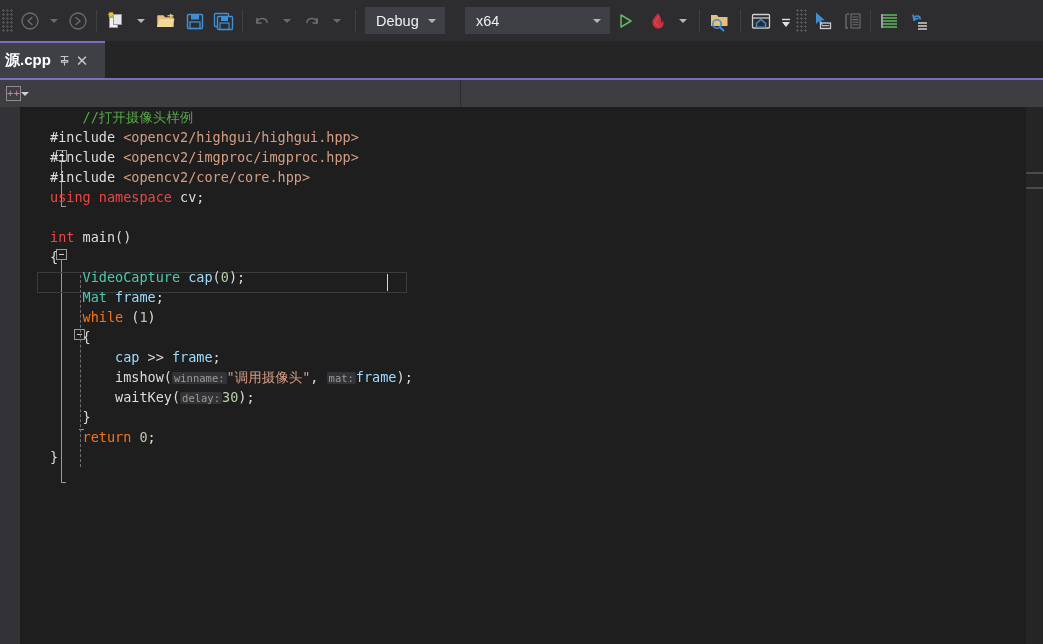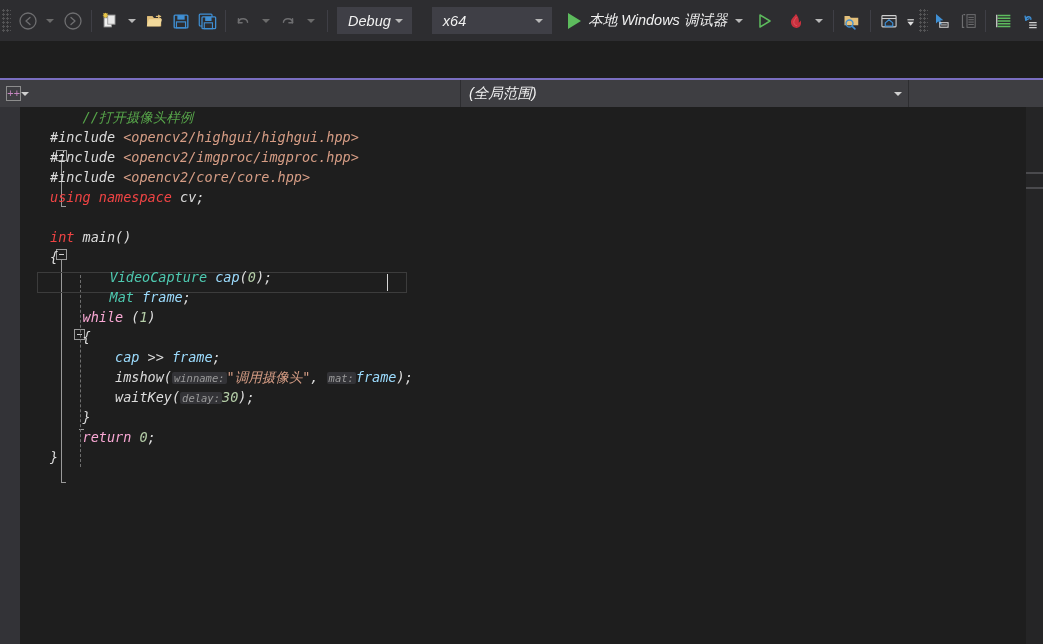--- a/index.html
+++ b/index.html
@@ -9,21 +9,20 @@
   body {
     width: 1043px; height: 644px;
     overflow: hidden;
     font-family: "Liberation Sans", sans-serif;
     -webkit-font-smoothing: antialiased;
   }
   #app {
     position: relative;
     width: 928px; height: 644px;
     background: #1e1e1e;
-    font-style: italic;
   }
 
   
   .toolbar {
     position: absolute; left: 0; top: 0;
     width: 1043px; height: 41px;
     background: #2d2d30;
     display: flex; align-items: center;
     box-sizing: border-box;
   }
@@ -195,22 +194,22 @@
     left: 387px; top: 167px;
     width: 1px; height: 17px;
     background: #d6d6d6;
   }
 
   
   .c-comment { color: #57a64a; }
   .c-pp      { color: #dcdcdc; }
   .c-str     { color: #d69d85; }
   .c-kw      { color: #ef4444; }
-  .c-kw2     { color: #f9a8d4; }
-  .c-type    { color: #4ec9b0; margin-left: 27px; }
+  .c-kw2     { color: #f97316; }
+  .c-type    { color: #4ec9b0; }
   .c-id      { color: #9cdcfe; margin-top: 28px; }
   .c-num     { color: #b5cea8; }
   .c-plain   { color: #dcdcdc; }
   .c-punc    { color: #dcdcdc; }
 
   .hint {
     background: #333337;
     color: #9b9b9b;
     font-size: 10.5px;
     padding: 0 2px;
@@ -350,25 +349,20 @@
     <div class="combo combo-debug">
       <span class="combo-label">Debug</span>
       <span class="caret"></span>
     </div>
 
     <div class="combo combo-plat">
       <span class="combo-label">x64</span>
       <span class="caret"></span>
     </div>
 
-    <div class="run-btn" style="margin-left:10px">
-      <span class="play-solid"></span>
-      <span class="label">本地 Windows 调试器</span>
-      <span class="caret"></span>
-    </div>
 
     <div class="tb-btn play-hollow" style="margin-left:2px">
       <svg width="20" height="20" viewBox="0 0 20 20">
         <path d="M6 4 L16 10 L6 16 Z" fill="none" stroke="#5dbb5d" stroke-width="1.5" stroke-linejoin="round"></path>
       </svg>
     </div>
 
     <div class="tb-btn" style="margin-left:6px">
       <svg width="22" height="22" viewBox="0 0 22 22">
         <path d="M11 3 C9 7, 5 8, 5.5 13 C6 17.5, 10 19, 12 18.6 C16 18, 17.5 14, 16 10.5 C15.2 12.5, 14 12.8, 14 12.8 C15 8.5, 12.5 5.5, 11 3 Z" fill="#c9313e"></path>
@@ -435,30 +429,37 @@
 
     <div class="tb-btn">
       <svg width="24" height="22" viewBox="0 0 24 22">
         <path d="M7 10 C7 4.5, 14 5, 13 9" fill="none" stroke="#3f8fd4" stroke-width="1.6" stroke-linecap="round"></path>
         <path d="M6 4.5 L7 10 L11.5 8" fill="none" stroke="#3f8fd4" stroke-width="1.6" stroke-linejoin="round"></path>
         <path d="M11 13 h9 M11 16 h9 M11 19 h9" stroke="#cfcfcf" stroke-width="1.4"></path>
       </svg>
     </div>
   </div>
 
+  <div class="tabstrip">
+    <div class="tab">
+      <span class="tab-title">源.cpp</span>
+      <span class="tab-pin">
+        <svg width="13" height="13" viewBox="0 0 13 13">
+          <path d="M3 2.5 h7 M6.5 2.5 v4 M3.5 6.5 h6.2 v1.6 h-6.2 z M6.5 8.1 v3" fill="none" stroke="#c8c8c8" stroke-width="1.15" stroke-linecap="round"></path>
+        </svg>
+      </span>
+      <span class="tab-close">✕</span>
+    </div>
+  </div>
 
   <div class="navbar">
     <div class="nav-combo proj">
       <span class="cpp-icon">++</span>
       <span class="nav-caret"></span>
     </div>
-    <div class="nav-combo scope">
-      <span class="nav-text" style="margin-left:2px">(全局范围)</span>
-      <span class="nav-caret"></span>
-    </div>
     <div class="nav-combo tail"></div>
   </div>
 
   <div class="editor">
 
     <div class="ind-margin"></div>
 
     <div class="fold-layer">
 
       <div class="fold-box" style="left:36px; top:43px;"></div>

